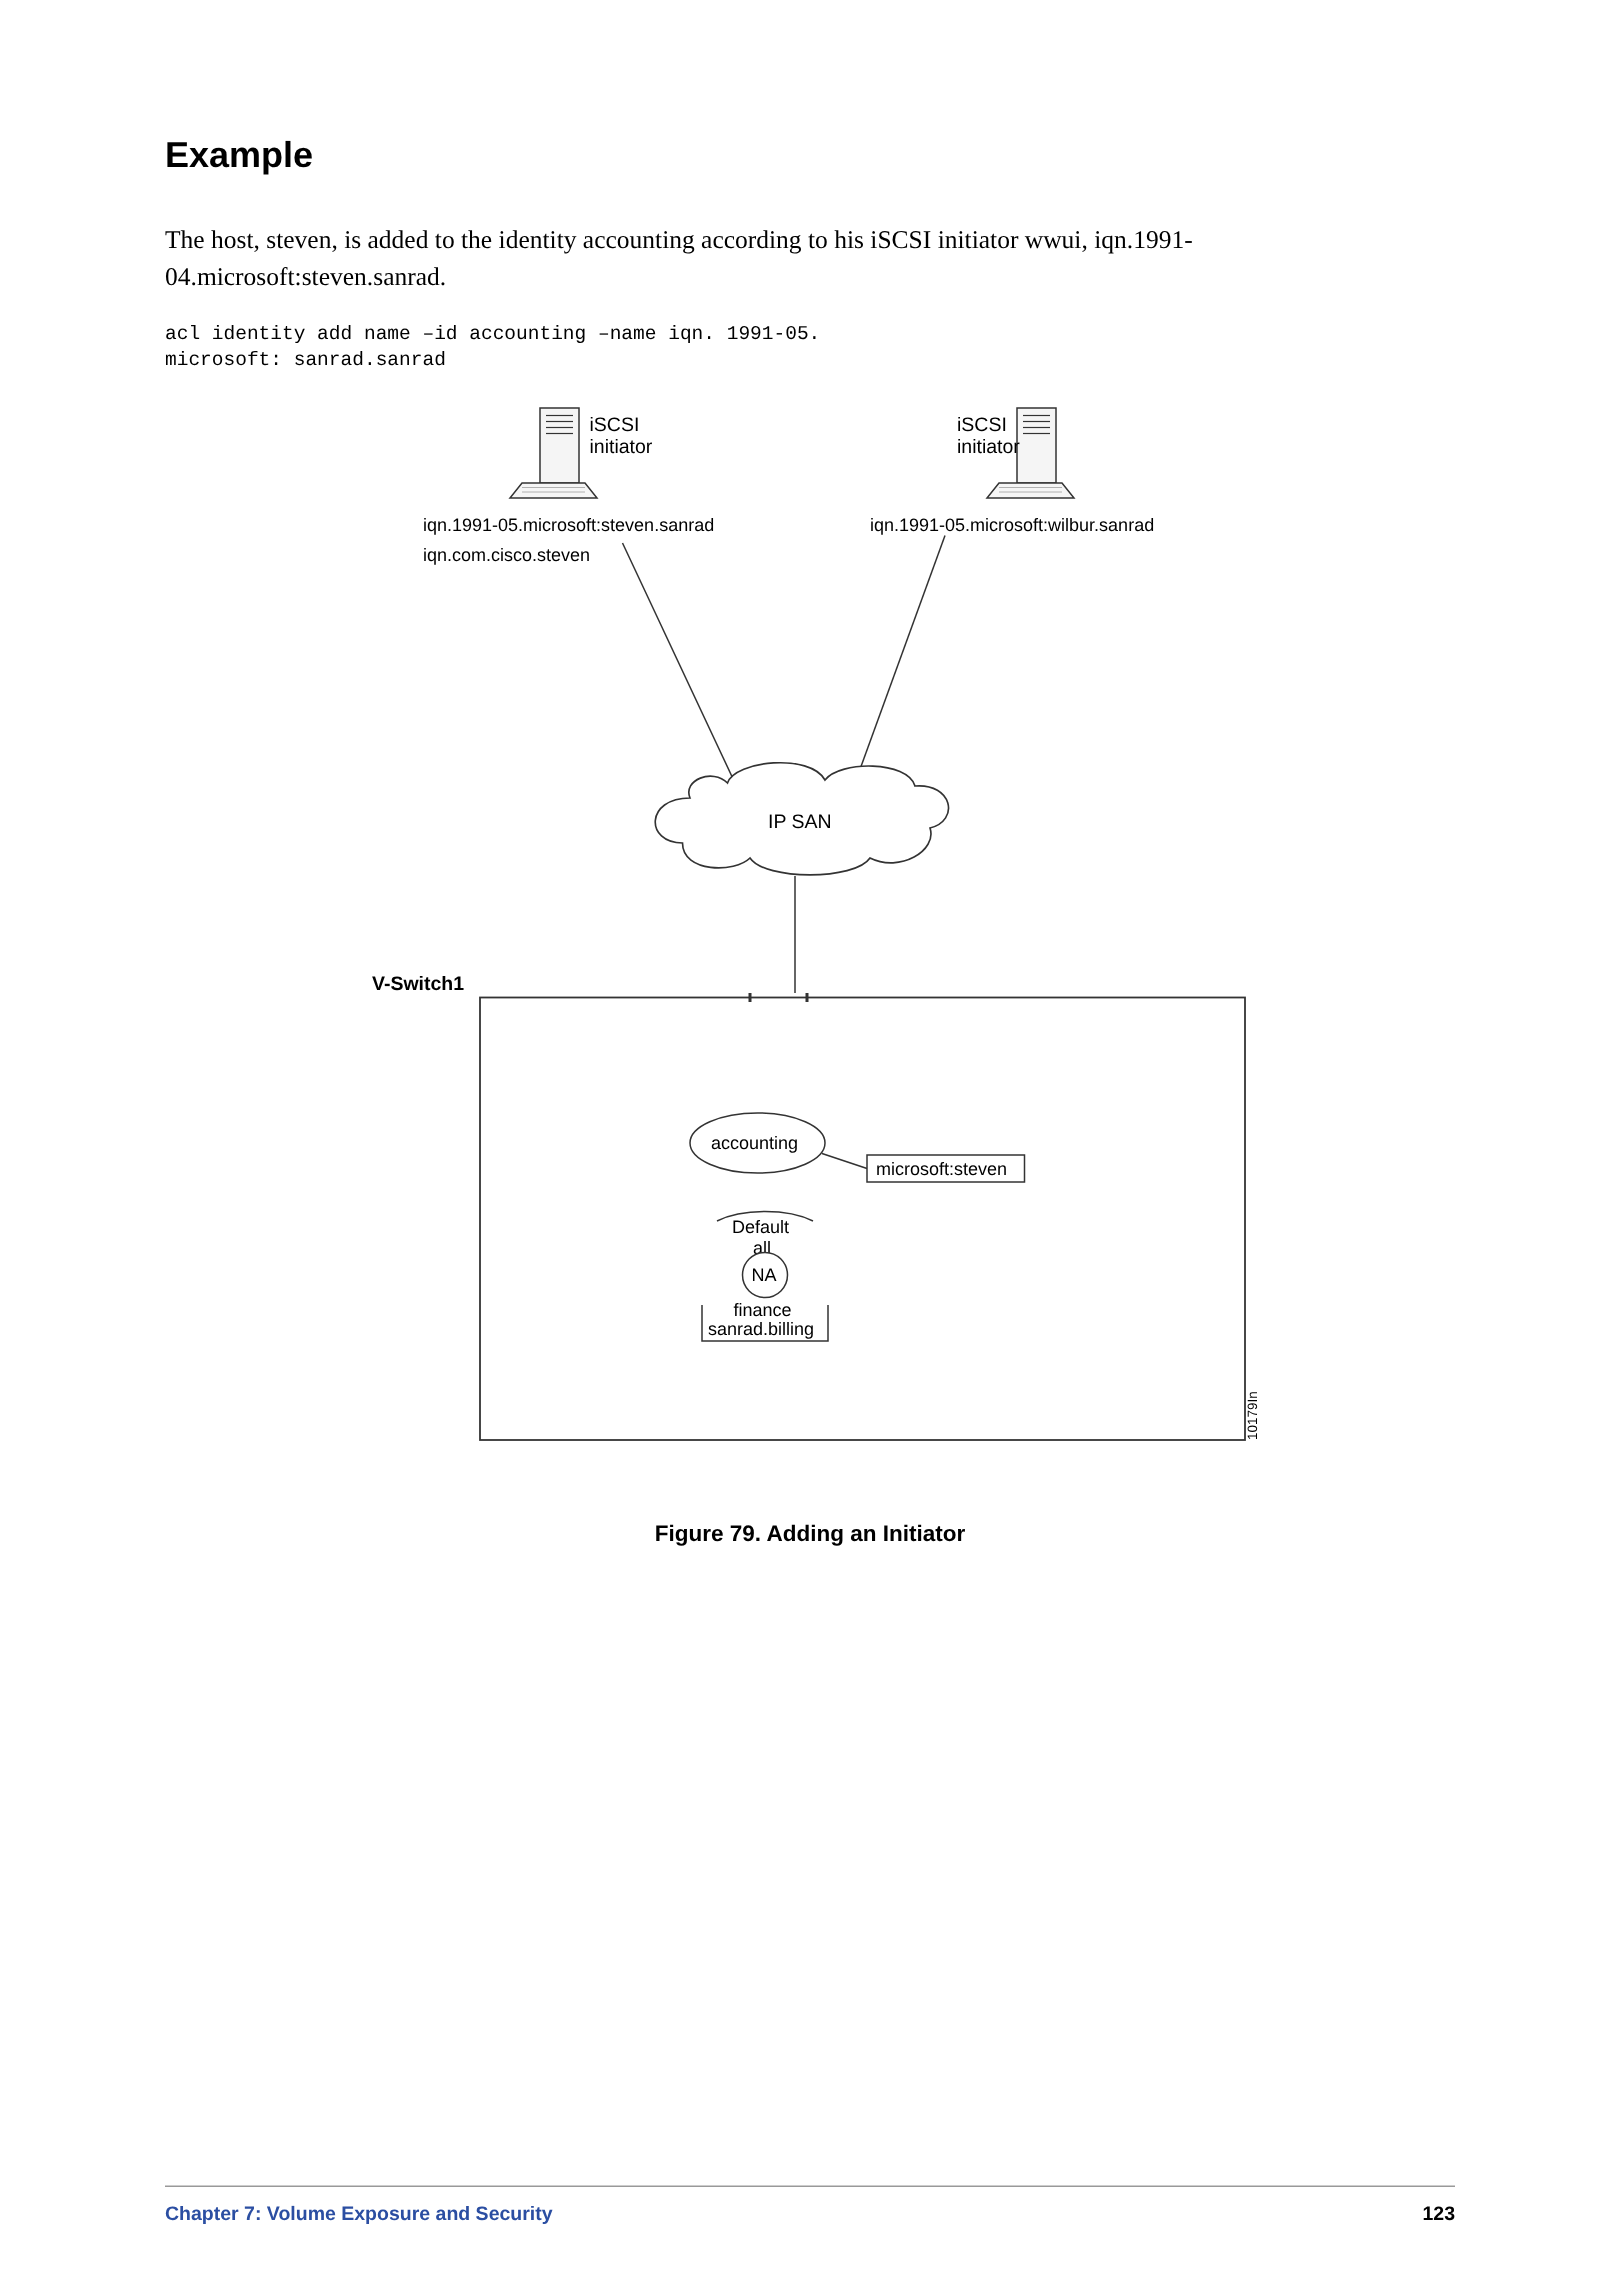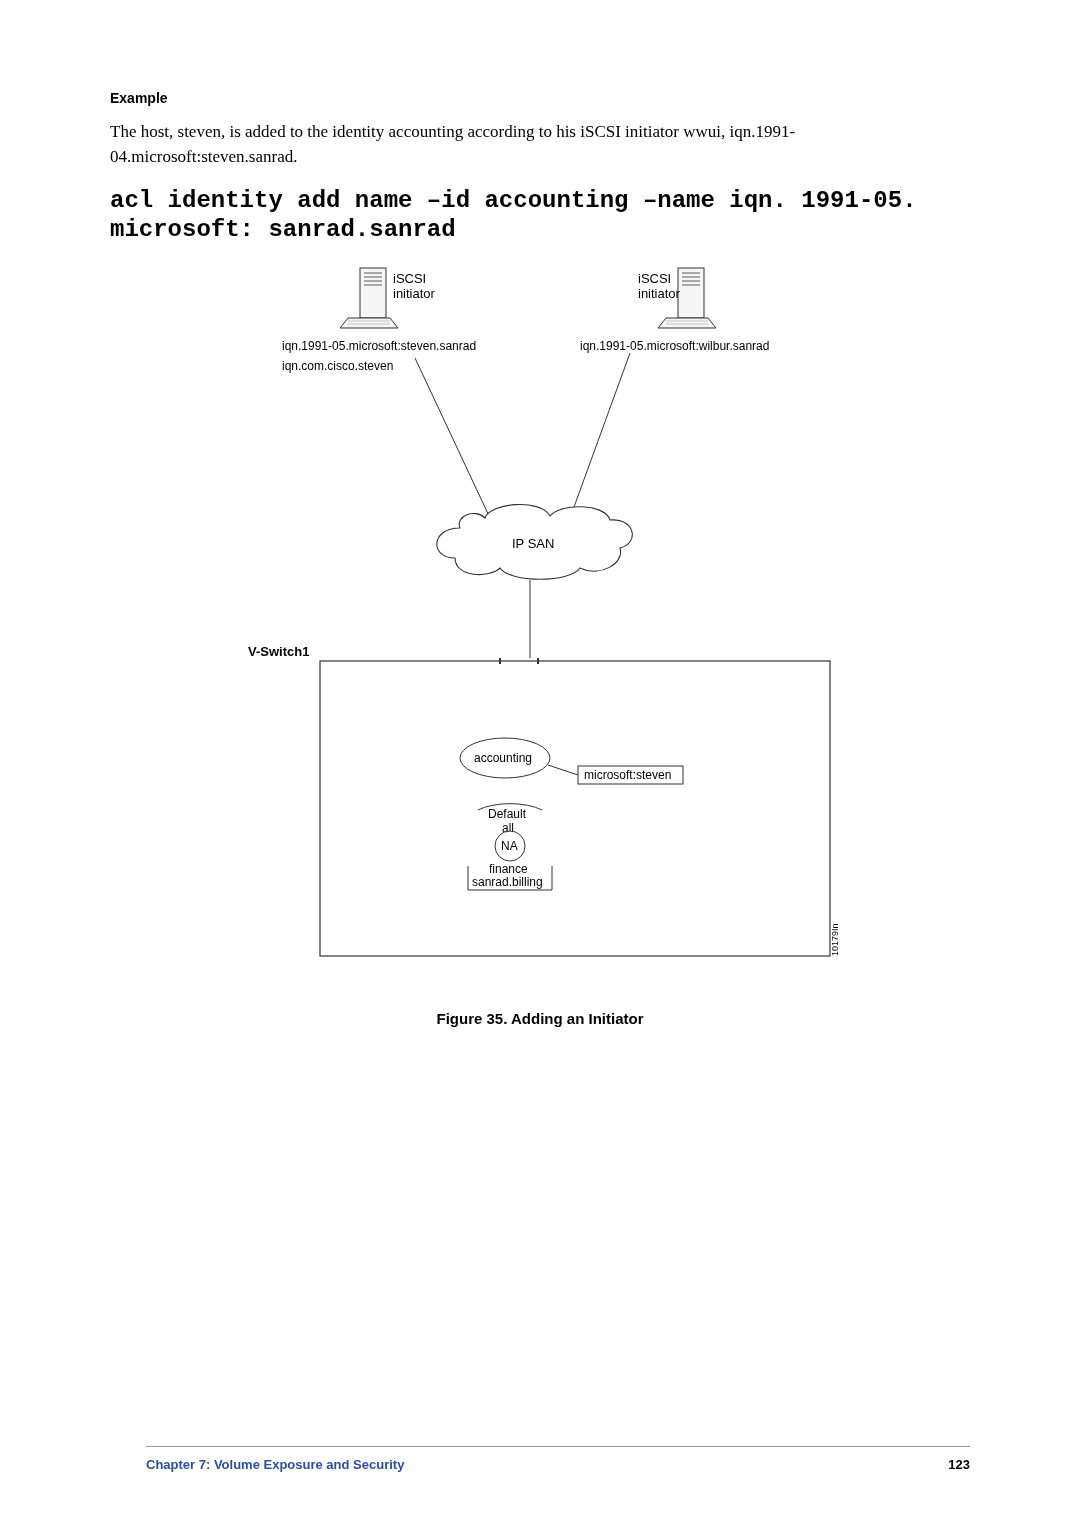--- a/index.html
+++ b/index.html
@@ -10,33 +10,33 @@
       width: 1080px;
       height: 1528px;
       position: relative;
     }
     .page {
       padding: 90px 110px 40px 110px;
     }
     .example-heading {
       font-family: Arial, Helvetica, sans-serif;
       font-weight: bold;
-      font-size: 14px;
-      margin-bottom: 14px;
+      font-size: 24px;
+      margin-bottom: 30px;
     }
     .body-text {
       font-family: 'Palatino Linotype', 'Book Antiqua', Palatino, serif;
       font-size: 17px;
       line-height: 1.45;
       margin-bottom: 18px;
     }
     .code-line {
       font-family: 'Courier New', Courier, monospace;
-      font-weight: bold;
-      font-size: 24px;
+      font-weight: normal;
+      font-size: 13px;
       white-space: pre;
       margin-bottom: 2px;
     }
     .figure-container {
       display: flex;
       justify-content: center;
       margin-top: 15px;
       align-items: center;
     }
     .figure-container svg {
@@ -45,30 +45,29 @@
     }
     .figure-caption {
       font-family: Arial, Helvetica, sans-serif;
       font-size: 15px;
       font-weight: bold;
       text-align: center;
       margin-top: 32px;
     }
     .footer {
       position: absolute;
-      bottom: 56px;
+      bottom: 45px;
       left: 110px;
       right: 110px;
       border-top: 0.8px solid #999;
       padding-top: 10px;
       display: flex;
       justify-content: space-between;
       font-family: Arial, Helvetica, sans-serif;
       font-size: 13px;
-      margin-left: 36px;
     }
     .footer-left {
       color: #2b4ea2;
       font-weight: bold;
     }
     .footer-right {
       color: #000000;
       font-weight: bold;
     }
   </style>
@@ -150,19 +149,19 @@
       <text x="271" y="592" font-family="Arial" font-size="12">NA</text>
 
       <path d="M 238 608 L 238 632 L 322 632 L 322 608" fill="none" stroke="#333" stroke-width="1"></path>
       <text x="259" y="615" font-family="Arial" font-size="12">finance</text>
       <text x="242" y="628" font-family="Arial" font-size="12">sanrad.billing</text>
 
       <text x="608" y="698" font-family="Arial" font-size="9" transform="rotate(-90 608 698)">10179In</text>
     </svg>
   </div>
 
-  <div class="figure-caption">Figure 35.      Adding an Initiator</div>
+  <div class="figure-caption">Figure 79.      Adding an Initiator</div>
 </div>
 
 <div class="footer">
   <span class="footer-left">Chapter 7:  Volume Exposure and Security</span>
   <span class="footer-right">123</span>
 </div>
 
 </body></html>

